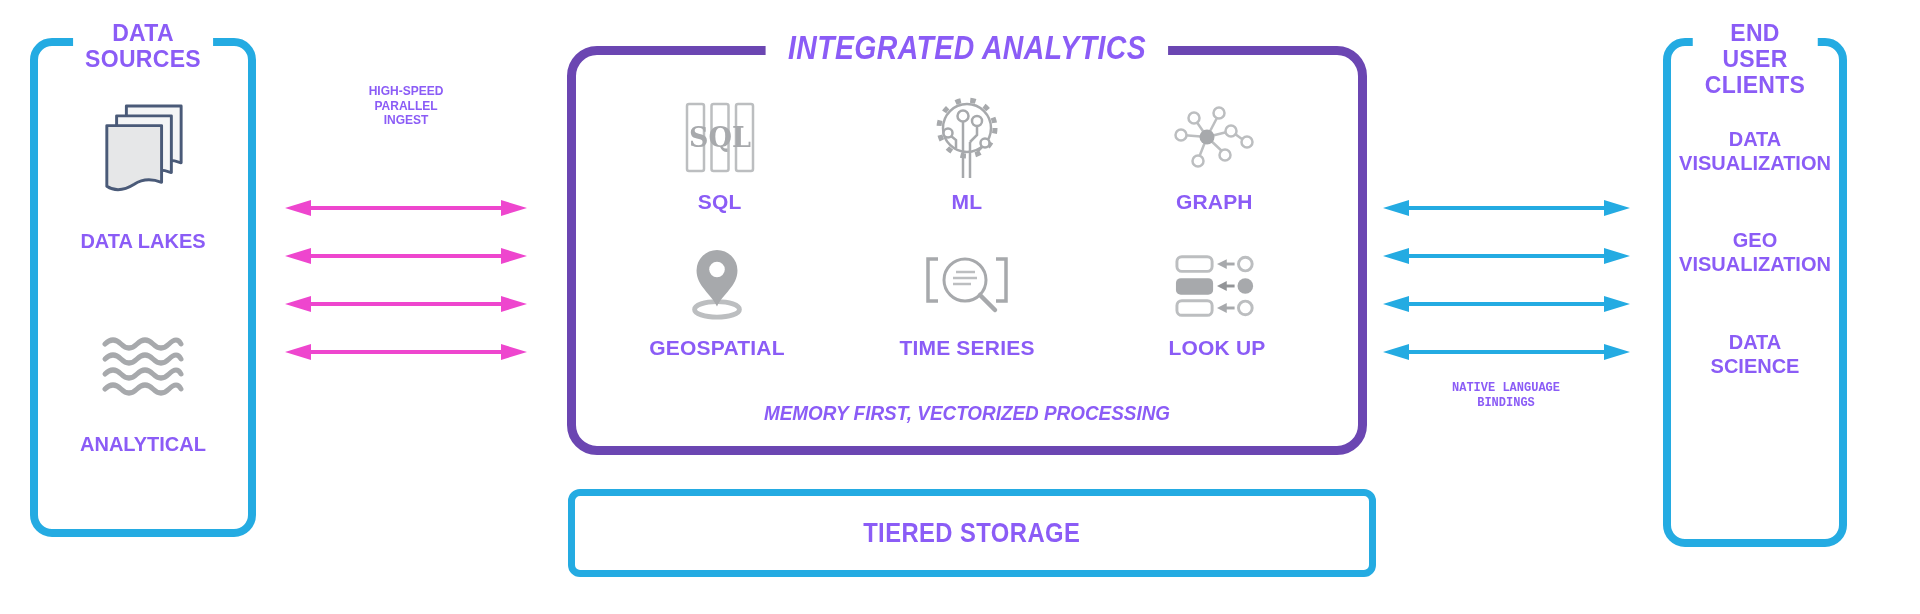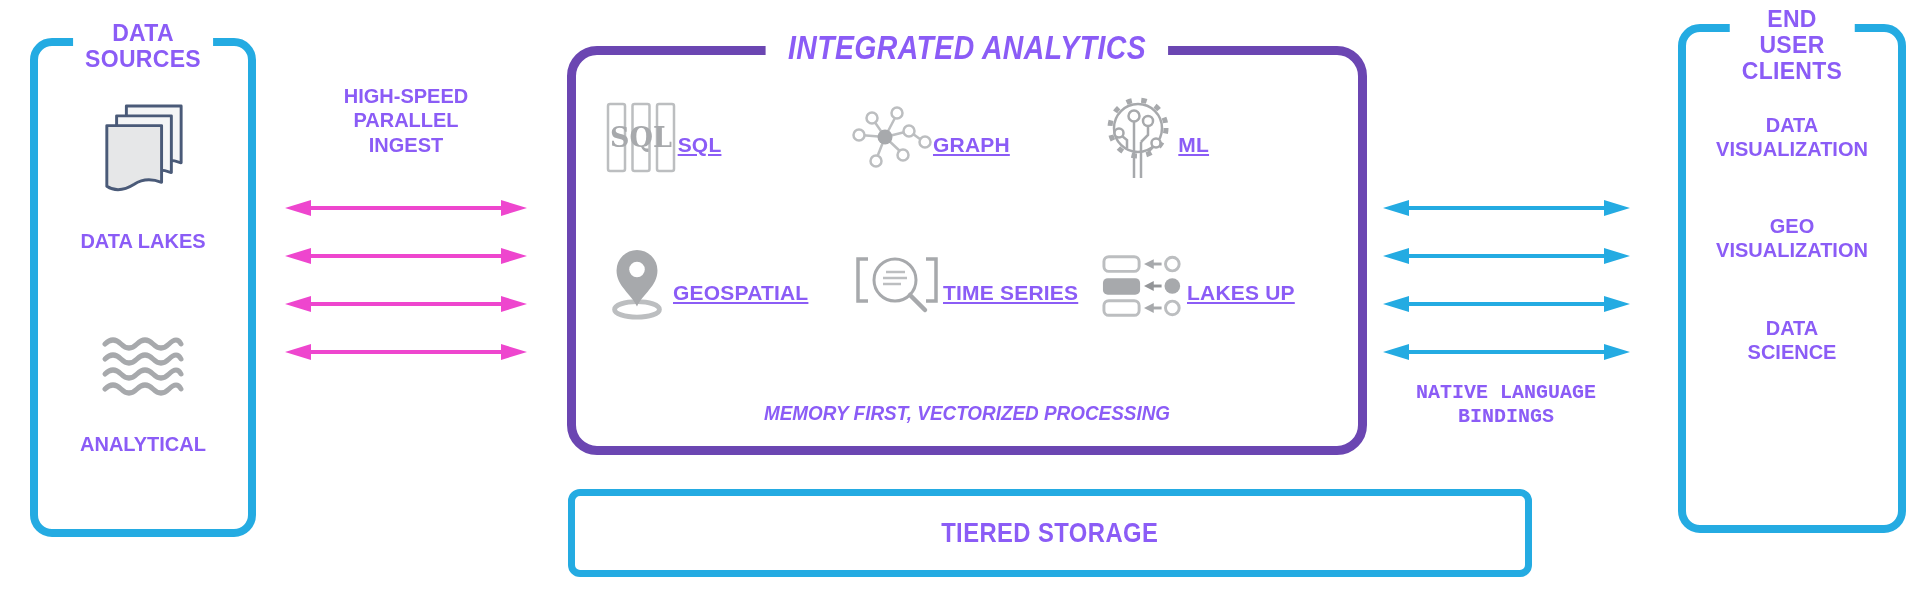--- a/index.html
+++ b/index.html
@@ -3,30 +3,30 @@
 <meta charset="utf-8">
 <style>
   html,body{margin:0;padding:0;background:#fff;}
   .stage{position:relative;width:1920px;height:614px;background:#fff;overflow:hidden;
          font-family:"Liberation Sans",sans-serif;color:#8b5cf6;}
 
   
   .side-box{position:absolute;border:8px solid #24ABE2;border-radius:22px;
             box-sizing:border-box;background:#fff;}
   #left-box{left:30px;top:38px;width:226px;height:499px;}
-  #right-box{left:1663px;top:24px;width:228px;height:509px;margin-left:15px;}
+  #right-box{left:1663px;top:38px;width:184px;height:509px;}
   .box-title{position:absolute;top:-26px;left:50%;transform:translateX(-50%);
              background:#fff;padding:0 12px;font-size:23px;font-weight:bold;
              line-height:1.13;text-align:center;white-space:pre-line;letter-spacing:.3px;}
   .side-item{position:absolute;left:0;width:100%;text-align:center;font-size:20px;
              font-weight:bold;line-height:1.2;white-space:pre-line;}
   .side-icon{position:absolute;left:50%;transform:translateX(-50%);}
 
   
-  .conn-label{position:absolute;text-align:center;font-size:20px;font-weight:bold;
+  .conn-label{position:absolute;text-align:center;font-size:12px;font-weight:bold;
               line-height:1.22;white-space:pre-line;}
   #ingest-label{left:296px;top:84px;width:220px;}
   #apis-top-label{left:1396px;top:131px;width:220px;}
   #apis-bottom-label{left:1396px;top:381px;width:220px;font-family:Liberation Mono, monospace;}
 
   
   .h-arrow{position:absolute;height:16px;}
   .h-arrow .bar{position:absolute;left:20px;right:20px;top:6px;height:4px;}
   .h-arrow .head-l,.h-arrow .head-r{position:absolute;top:0;width:0;height:0;
      border-top:8px solid transparent;border-bottom:8px solid transparent;}
@@ -44,30 +44,30 @@
   
   #analytics-box{position:absolute;left:567px;top:46px;width:800px;height:409px;
                  border:9px solid #6B46B2;border-radius:30px;box-sizing:border-box;background:#fff;}
   #analytics-title{position:absolute;top:-24px;left:50%;
                    transform:translateX(-50%) scaleX(.86);
                    background:#fff;padding:0 26px;font-size:33px;line-height:1;
                    font-weight:bold;font-style:italic;white-space:nowrap;letter-spacing:.5px;}
   .cap-row{position:absolute;left:20px;right:20px;display:flex;justify-content:space-around;}
   #cap-row1{top:44px;}
   #cap-row2{top:194px;gap:8px;}
-  .cap-cell{width:232px;display:flex;flex-direction:row;align-items:center;text-decoration:underline;}
+  .cap-cell{width:232px;display:flex;flex-direction:column;align-items:center;}
   .icon-box{height:78px;display:flex;align-items:center;justify-content:center;}
   #cap-row2 .icon-box{height:74px;}
   .cap-label{margin-top:13px;font-size:21px;font-weight:bold;letter-spacing:.2px;}
   #analytics-footnote{position:absolute;bottom:21px;left:50%;
                       transform:translateX(-50%) scaleX(.9);
                       font-size:21px;font-style:italic;font-weight:bold;white-space:nowrap;}
 
   
-  #storage-box{position:absolute;left:568px;top:489px;width:964px;height:88px;
+  #storage-box{position:absolute;left:568px;top:489px;width:808px;height:88px;
                border:7px solid #24ABE2;border-radius:12px;box-sizing:border-box;
                background:#fff;display:flex;align-items:center;justify-content:center;}
   #storage-label{font-size:28px;font-weight:bold;transform:scaleX(.85);letter-spacing:.5px;}
 </style>
 </head>
 <body>
 
 <div class="stage">
 
   <div class="side-box" id="left-box">
@@ -140,20 +140,43 @@
               <rect x="53" y="3" width="17" height="67" rx="2"></rect>
             </g>
             <text x="37" y="46" text-anchor="middle" fill="#A7A9AC" font-family="DejaVu Serif, serif" font-size="27" font-weight="bold">SQL</text>
           </svg>
         </div>
         <div class="cap-label">SQL</div>
       </div>
 
       <div class="cap-cell">
         <div class="icon-box">
+          <svg width="80" height="84" viewBox="0 0 80 84" fill="none">
+            <circle cx="40" cy="32" r="28" stroke="#A7A9AC" stroke-width="5" stroke-dasharray="5.5 9.5" fill="none"></circle>
+            <circle cx="40" cy="32" r="24" stroke="#A7A9AC" stroke-width="2.5" fill="#fff"></circle>
+            <g stroke="#A7A9AC" stroke-width="2.5" fill="none">
+              <line x1="36" y1="82" x2="36" y2="26"></line>
+              <line x1="43" y1="82" x2="43" y2="46"></line>
+              <polyline points="43,46 50,39 50,30"></polyline>
+              <polyline points="29,52 29,44 24,40"></polyline>
+              <polyline points="50,56 56,50"></polyline>
+            </g>
+            <g stroke="#A7A9AC" stroke-width="2.5" fill="#fff">
+              <circle cx="36" cy="20" r="5.5"></circle>
+              <circle cx="50" cy="25" r="5"></circle>
+              <circle cx="21" cy="37" r="4.5"></circle>
+              <circle cx="58" cy="47" r="4.5"></circle>
+            </g>
+          </svg>
+        </div>
+        <div class="cap-label">ML</div>
+      </div>
+
+      <div class="cap-cell">
+        <div class="icon-box">
           <svg width="82" height="66" viewBox="0 0 82 66" fill="none">
             <g stroke="#BCBEC0" stroke-width="2.5">
               <line x1="34" y1="32" x2="46" y2="9"></line>
               <line x1="34" y1="32" x2="21" y2="13"></line>
               <line x1="34" y1="32" x2="9" y2="30"></line>
               <line x1="34" y1="32" x2="25" y2="55"></line>
               <line x1="34" y1="32" x2="52" y2="49"></line>
               <line x1="34" y1="32" x2="58" y2="26"></line>
               <line x1="58" y1="26" x2="73" y2="37"></line>
             </g>
@@ -164,43 +187,20 @@
               <circle cx="25" cy="56" r="5.5"></circle>
               <circle cx="52" cy="50" r="5.5"></circle>
               <circle cx="58" cy="26" r="5.5"></circle>
               <circle cx="74" cy="37" r="5.5"></circle>
             </g>
             <circle cx="34" cy="32" r="7.5" fill="#A7A9AC"></circle>
           </svg>
         </div>
         <div class="cap-label">GRAPH</div>
       </div>
-
-      <div class="cap-cell">
-        <div class="icon-box">
-          <svg width="80" height="84" viewBox="0 0 80 84" fill="none">
-            <circle cx="40" cy="32" r="28" stroke="#A7A9AC" stroke-width="5" stroke-dasharray="5.5 9.5" fill="none"></circle>
-            <circle cx="40" cy="32" r="24" stroke="#A7A9AC" stroke-width="2.5" fill="#fff"></circle>
-            <g stroke="#A7A9AC" stroke-width="2.5" fill="none">
-              <line x1="36" y1="82" x2="36" y2="26"></line>
-              <line x1="43" y1="82" x2="43" y2="46"></line>
-              <polyline points="43,46 50,39 50,30"></polyline>
-              <polyline points="29,52 29,44 24,40"></polyline>
-              <polyline points="50,56 56,50"></polyline>
-            </g>
-            <g stroke="#A7A9AC" stroke-width="2.5" fill="#fff">
-              <circle cx="36" cy="20" r="5.5"></circle>
-              <circle cx="50" cy="25" r="5"></circle>
-              <circle cx="21" cy="37" r="4.5"></circle>
-              <circle cx="58" cy="47" r="4.5"></circle>
-            </g>
-          </svg>
-        </div>
-        <div class="cap-label">ML</div>
-      </div>
     </div>
 
     <div class="cap-row" id="cap-row2">
 
       <div class="cap-cell">
         <div class="icon-box">
           <svg width="72" height="76" viewBox="0 0 72 78" fill="none">
             <ellipse cx="36" cy="63" rx="23" ry="8" stroke="#BCBEC0" stroke-width="5" fill="none"></ellipse>
             <path d="M36 60 C30 47 15 39 15 23 A21 21 0 1 1 57 23 C57 39 42 47 36 60 Z" fill="#A7A9AC"></path>
             <circle cx="36" cy="22" r="8" fill="#fff"></circle>
@@ -241,21 +241,21 @@
             <line x1="62" y1="33" x2="50" y2="33" stroke="#939598" stroke-width="3"></line>
             <polygon points="44,33 54,28 54,38" fill="#939598"></polygon>
             <circle cx="73" cy="33" r="8" fill="#A7A9AC"></circle>
 
             <rect x="3" y="48" width="36" height="15" rx="5" stroke="#BCBEC0" stroke-width="3" fill="#fff"></rect>
             <line x1="62" y1="55.5" x2="50" y2="55.5" stroke="#A7A9AC" stroke-width="3"></line>
             <polygon points="44,55.5 54,50.5 54,60.5" fill="#A7A9AC"></polygon>
             <circle cx="73" cy="55.5" r="7" stroke="#BCBEC0" stroke-width="3" fill="#fff"></circle>
           </svg>
         </div>
-        <div class="cap-label">LAKES UP</div>
+        <div class="cap-label">LOOK UP</div>
       </div>
     </div>
 
     <div id="analytics-footnote">MEMORY FIRST, VECTORIZED PROCESSING</div>
   </div>
 
   <div id="storage-box">
     <span id="storage-label">TIERED STORAGE</span>
   </div>
 

